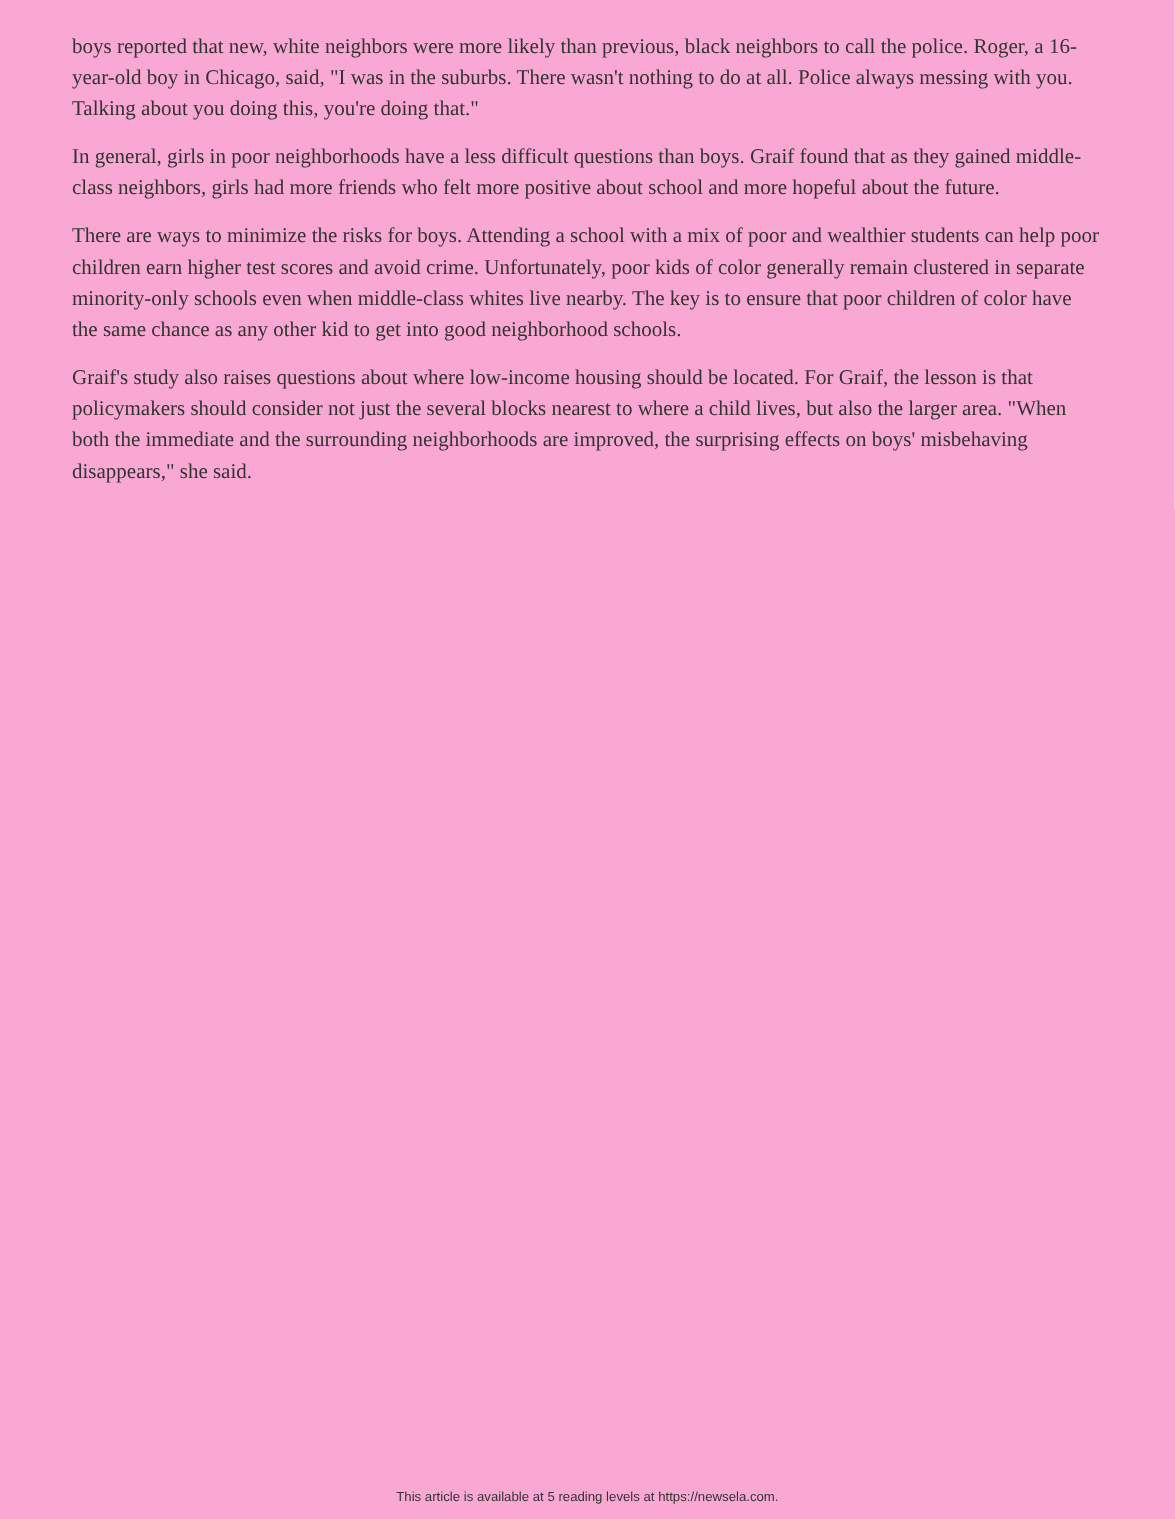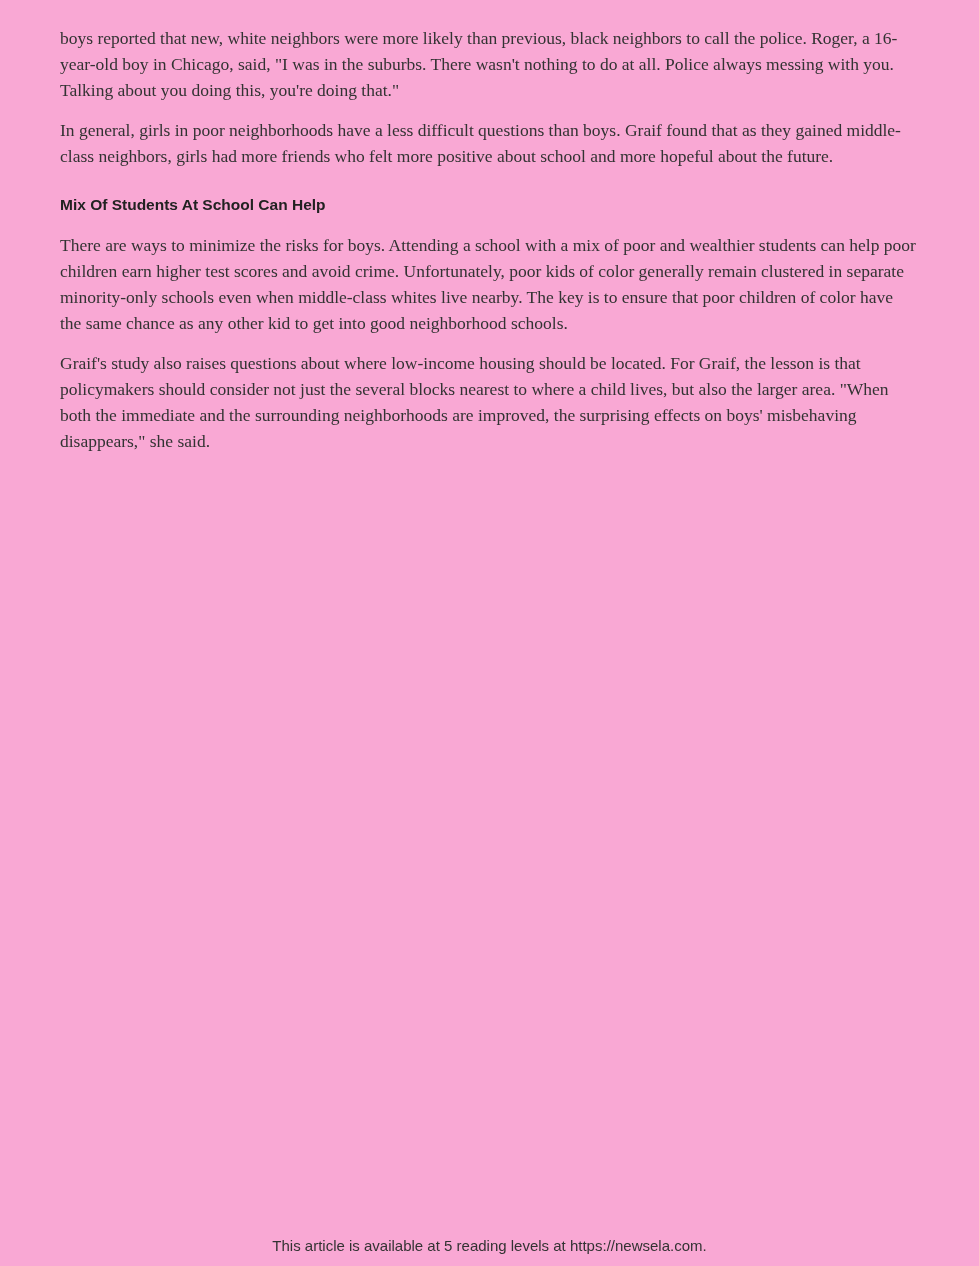--- a/index.html
+++ b/index.html
@@ -39,35 +39,34 @@
     line-height: 20px;
   }
 
   .page-footer {
     position: absolute;
     bottom: 12px;
     left: 0;
     width: 100%;
     text-align: center;
     font-family: "Liberation Sans", "DejaVu Sans", sans-serif;
-    font-size: 15px;
+    font-size: 11px;
     color: #333333;
   }
 </style>
 </head>
 <body>
 
 <div class="page">
   <div class="content">
 
     <p class="body-text">boys reported that new, white neighbors were more likely than previous, black neighbors to call the police. Roger, a 16-year-old boy in Chicago, said, "I was in the suburbs. There wasn't nothing to do at all. Police always messing with you. Talking about you doing this, you're doing that."</p>
 
     <p class="body-text">In general, girls in poor neighborhoods have a less difficult questions than boys. Graif found that as they gained middle-class neighbors, girls had more friends who felt more positive about school and more hopeful about the future.</p>
 
-    <h2 class="section-heading">Mix Of Students At School Can Help</h2>
 
     <p class="body-text">There are ways to minimize the risks for boys. Attending a school with a mix of poor and wealthier students can help poor children earn higher test scores and avoid crime. Unfortunately, poor kids of color generally remain clustered in separate minority-only schools even when middle-class whites live nearby. The key is to ensure that poor children of color have the same chance as any other kid to get into good neighborhood schools.</p>
 
     <p class="body-text">Graif's study also raises questions about where low-income housing should be located. For Graif, the lesson is that policymakers should consider not just the several blocks nearest to where a child lives, but also the larger area. "When both the immediate and the surrounding neighborhoods are improved, the surprising effects on boys' misbehaving disappears," she said.</p>
 
   </div>
 
   <div class="page-footer">This article is available at 5 reading levels at https://newsela.com.</div>
 </div>
 

